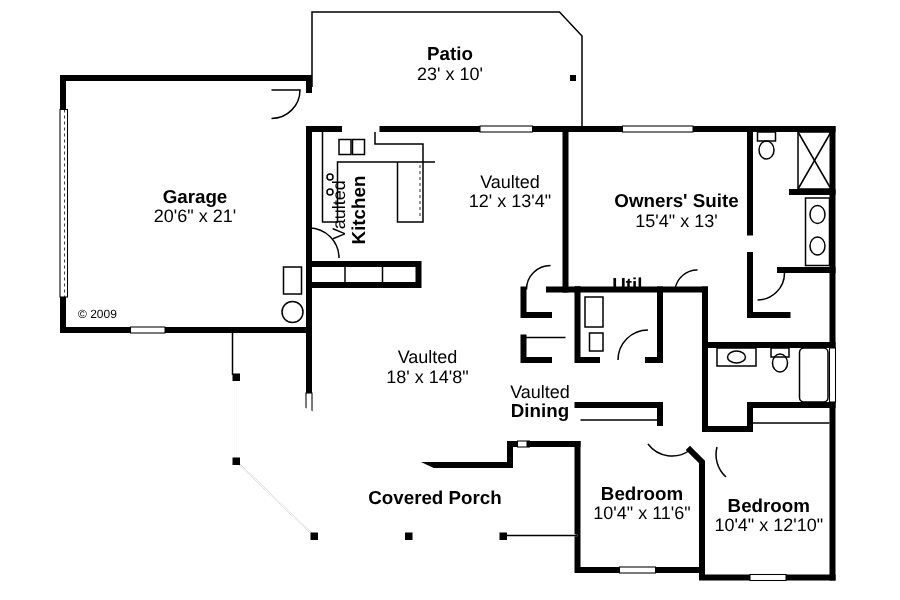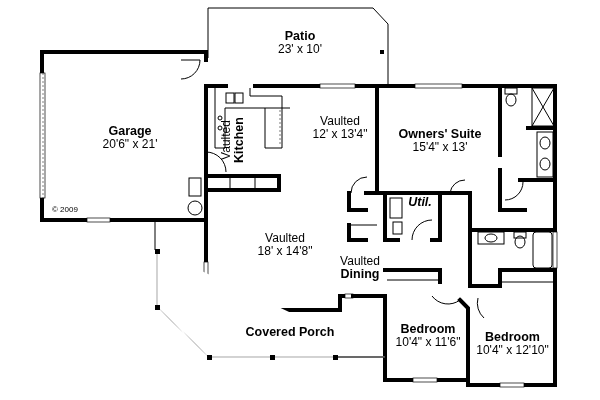--- a/index.html
+++ b/index.html
@@ -156,26 +156,26 @@
 <div class="label" style="left:215px;top:120px;width:50px;height:40px;transform:rotate(-90deg);transform-origin:center;">
   <div class="n">Vaulted</div>
   <div class="b">Kitchen</div>
 </div>
 
 <div class="label" style="left:295px;top:115px;width:90px;">
   <div class="n">Vaulted</div>
   <div class="d">12' x 13'4"</div>
 </div>
 
-<div class="label" style="left:390px;top:128px;width:100px;">
+<div class="label" style="left:401px;top:128px;width:100px;">
   <div class="b">Owners' Suite</div>
   <div class="d">15'4" x 13'</div>
 </div>
 
-<div class="label" style="left:400px;top:196px;width:40px;font-style:italic;">
+<div class="label" style="left:400px;top:184px;width:40px;">
   <div class="b">Util.</div>
 </div>
 
 <div class="label" style="left:235px;top:232px;width:100px;">
   <div class="n">Vaulted</div>
   <div class="d">18' x 14'8"</div>
 </div>
 
 <div class="label" style="left:332px;top:255px;width:56px;">
   <div class="n">Vaulted</div>

